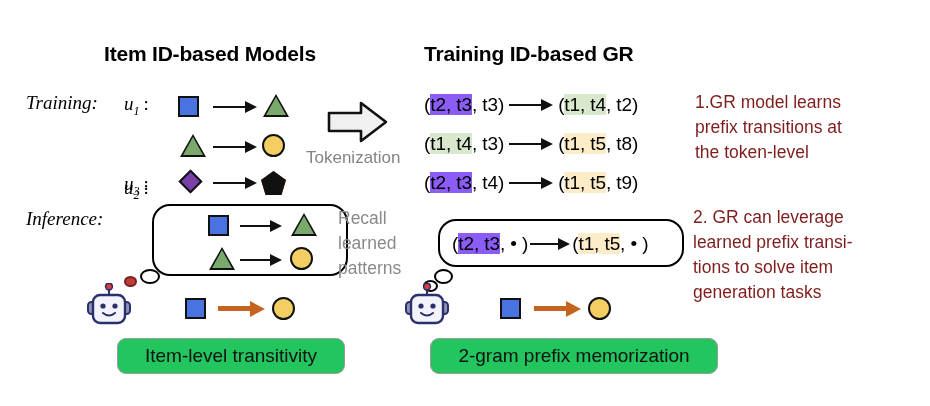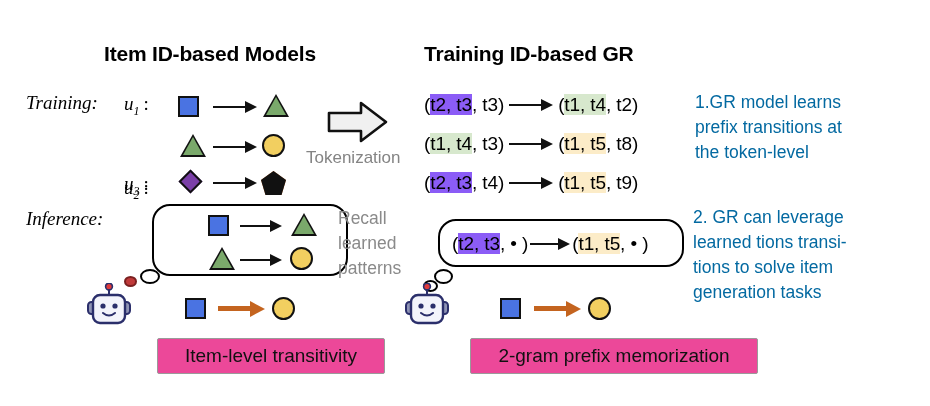--- a/index.html
+++ b/index.html
@@ -173,21 +173,21 @@
     display: inline-block;
     position: relative;
     width: 44px;
     height: 14px;
     margin: 0 5px;
   }
 
   
   .note {
     position: absolute;
-    color: #0369a1;
+    color: #7f1d1d;
     font-size: 17.5px;
     line-height: 25px;
     white-space: nowrap;
   }
   #note-1 { left: 695px; top: 90px; }
   #note-2 { left: 693px; top: 205px; }
 
   #recall-note {
     position: absolute;
     left: 338px; top: 206px;
@@ -211,31 +211,30 @@
   .bub-dot {
     position: absolute;
     border: 2.2px solid #000;
     border-radius: 50%;
     background: #fff;
   }
 
   
   .legend-box {
     position: absolute;
-    background: #ec4899;
+    background: #22c55e;
     border: 1.6px solid #9a9a9a;
-    border-radius: 2px;
+    border-radius: 9px;
     box-sizing: border-box;
     display: flex;
     align-items: center;
     justify-content: center;
     font-size: 19px;
     color: #111;
     white-space: nowrap;
-    margin-left: 40px;
   }
   #legend-left  { left: 117px; top: 338px; width: 228px; height: 36px; }
   #legend-right { left: 430px; top: 338px; width: 288px; height: 36px; }
 
   
   .robot { position: absolute; width: 46px; height: 44px; }
 </style>
 </head>
 <body>
 
@@ -366,21 +365,21 @@
         </span>
     </span>
     <span class="tokseq"><span>(</span><span class="hl-yellow">t1, t5</span><span>, • )</span></span>
   </div>
 
   <div class="bub-dot" style="left:434px; top:269px; width:15px; height:11px;"></div>
   <div class="bub-dot" style="left:423px; top:280px; width:11px; height:8px;"></div>
 
   <div class="note" id="note-2">
     <div>2. GR can leverage</div>
-    <div>learned tions transi-</div>
+    <div>learned prefix transi-</div>
     <div>tions to solve item</div>
     <div>generation tasks</div>
   </div>
 
   <div class="robot" style="left:86px; top:283px;">
     <svg width="46" height="44" viewBox="0 0 46 44">
       <line x1="23" y1="2" x2="23" y2="11" stroke="#2b2f6b" stroke-width="2"></line>
       <circle cx="23" cy="3.5" r="3.4" fill="#e03b3b" stroke="#2b2f6b" stroke-width="1.6"></circle>
       <rect x="2" y="19" width="8" height="12" rx="3.5" fill="#8f94b5" stroke="#2b2f6b" stroke-width="2"></rect>
       <rect x="36" y="19" width="8" height="12" rx="3.5" fill="#8f94b5" stroke="#2b2f6b" stroke-width="2"></rect>

